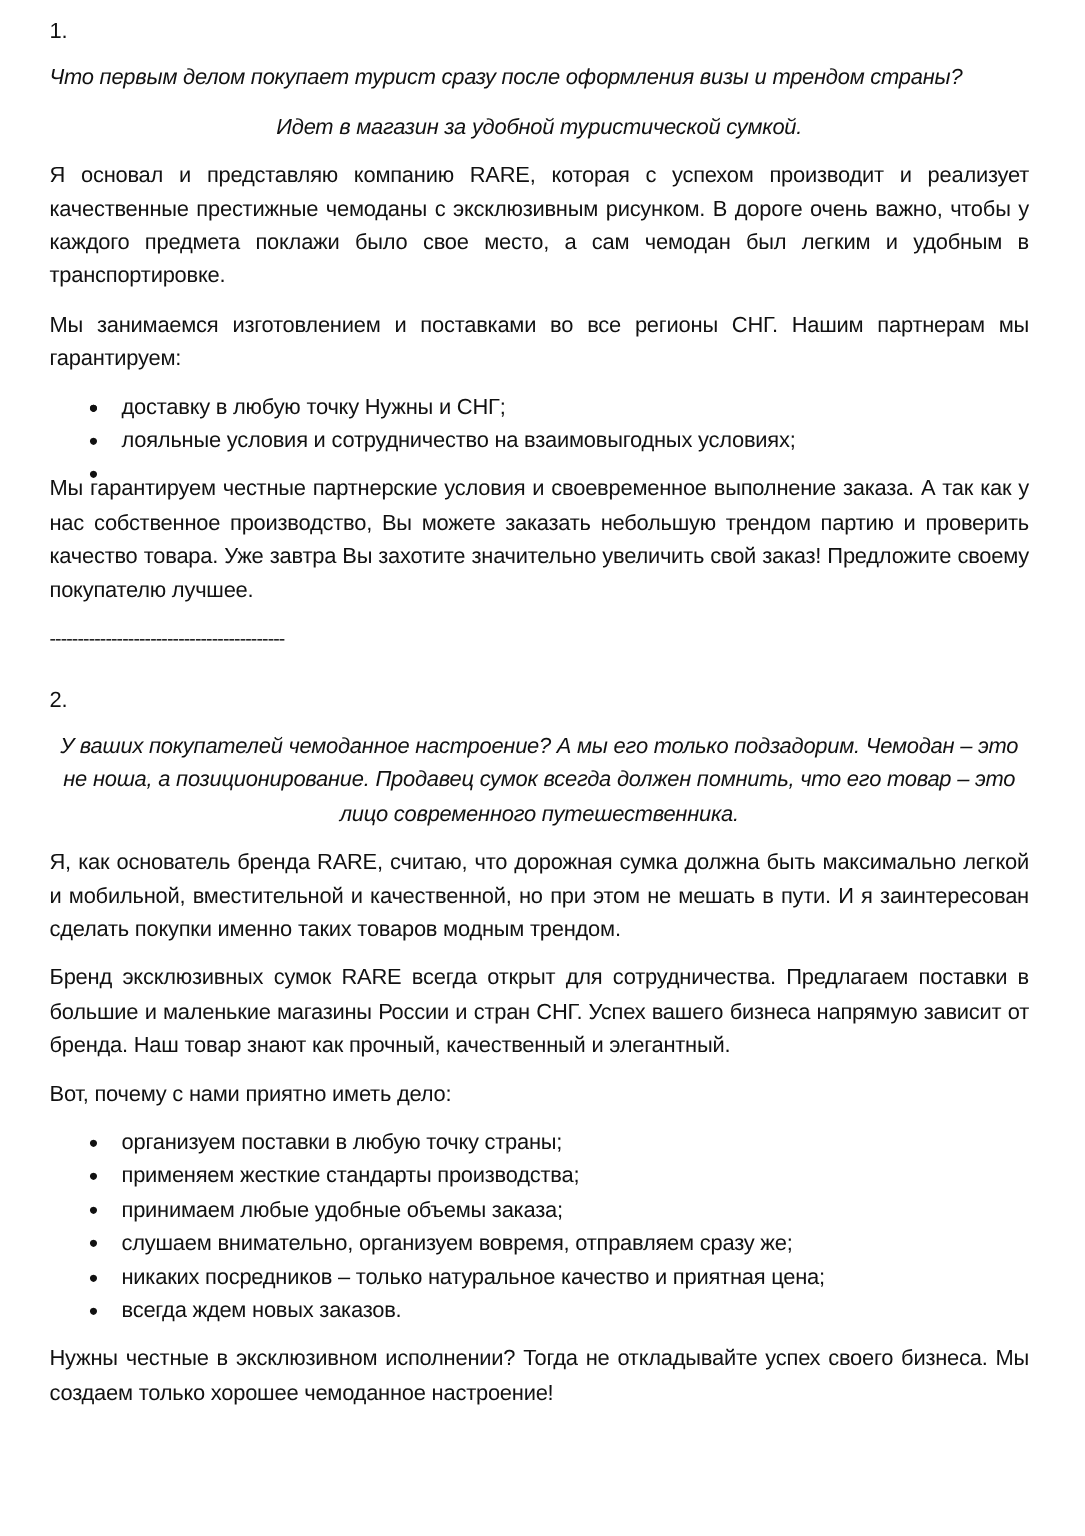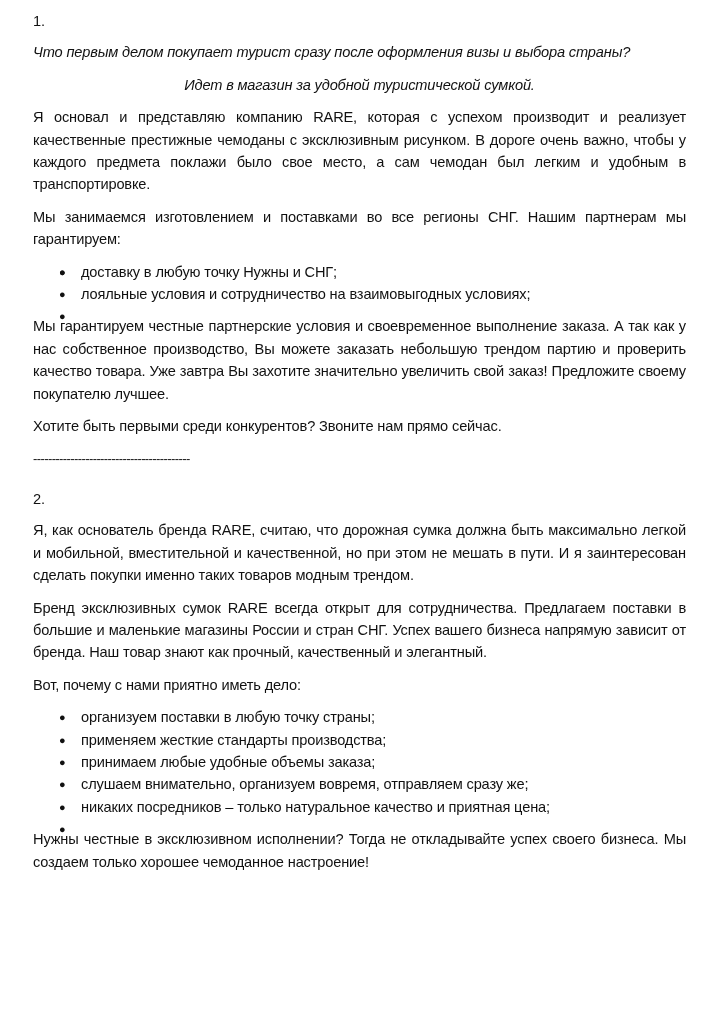--- a/index.html
+++ b/index.html
@@ -64,46 +64,46 @@
       width: 204px;
       font-size: 13px;
     }
   </style>
 </head>
 <body>
 
 <div class="page">
 
   <p class="num left">1.</p>
-  <p class="italic left">Что первым делом покупает турист сразу после оформления визы и выбора страны?</p>
+  <p class="italic left">Что первым делом покупает турист сразу после оформления визы и трендом страны?</p>
   <p class="italic center">Идет в магазин за удобной туристической сумкой.</p>
   <p>Я основал и представляю компанию RARE, которая с успехом производит и реализует качественные престижные чемоданы с эксклюзивным рисунком. В дороге очень важно, чтобы у каждого предмета поклажи было свое место, а сам чемодан был легким и удобным в транспортировке.</p>
   <p>Мы занимаемся изготовлением и поставками во все регионы СНГ. Нашим партнерам мы гарантируем:</p>
 
   <ul>
     <li><span class="bullet">●</span></li>
     <li><span class="bullet">●</span><span>доставку в любую точку Нужны и СНГ;</span></li>
     <li><span class="bullet">●</span><span>лояльные условия и сотрудничество на взаимовыгодных условиях;</span></li>
     <li><span class="bullet">●</span></li>
   </ul>
 
   <p>Мы гарантируем честные партнерские условия и своевременное выполнение заказа. А так как у нас собственное производство, Вы можете заказать небольшую трендом партию и проверить качество товара. Уже завтра Вы захотите значительно увеличить свой заказ! Предложите своему покупателю лучшее.</p>
-  <p class="left">Хотите быть первыми среди конкурентов? Звоните нам прямо сейчас.</p>
 
   <div class="separator">------------------------------------------</div>
 
   <p class="num left">2.</p>
+  <p class="italic center">У ваших покупателей чемоданное настроение? А мы его только подзадорим. Чемодан – это не ноша, а позиционирование. Продавец сумок всегда должен помнить, что его товар – это лицо современного путешественника.</p>
   <p>Я, как основатель бренда RARE, считаю, что дорожная сумка должна быть максимально легкой и мобильной, вместительной и качественной, но при этом не мешать в пути. И я заинтересован сделать покупки именно таких товаров модным трендом.</p>
   <p>Бренд эксклюзивных сумок RARE всегда открыт для сотрудничества. Предлагаем поставки в большие и маленькие магазины России и стран СНГ. Успех вашего бизнеса напрямую зависит от бренда. Наш товар знают как прочный, качественный и элегантный.</p>
   <p class="left">Вот, почему с нами приятно иметь дело:</p>
 
   <ul>
     <li><span class="bullet">●</span><span>организуем поставки в любую точку страны;</span></li>
     <li><span class="bullet">●</span><span>применяем жесткие стандарты производства;</span></li>
     <li><span class="bullet">●</span><span>принимаем любые удобные объемы заказа;</span></li>
     <li><span class="bullet">●</span><span>слушаем внимательно, организуем вовремя, отправляем сразу же;</span></li>
     <li><span class="bullet">●</span><span>никаких посредников – только натуральное качество и приятная цена;</span></li>
-    <li><span class="bullet">●</span></li>
+    <li><span class="bullet">●</span><span>всегда ждем новых заказов.</span></li>
   </ul>
 
   <p>Нужны честные в эксклюзивном исполнении? Тогда не откладывайте успех своего бизнеса. Мы создаем только хорошее чемоданное настроение!</p>
 
 </div>
 
 </body></html>

